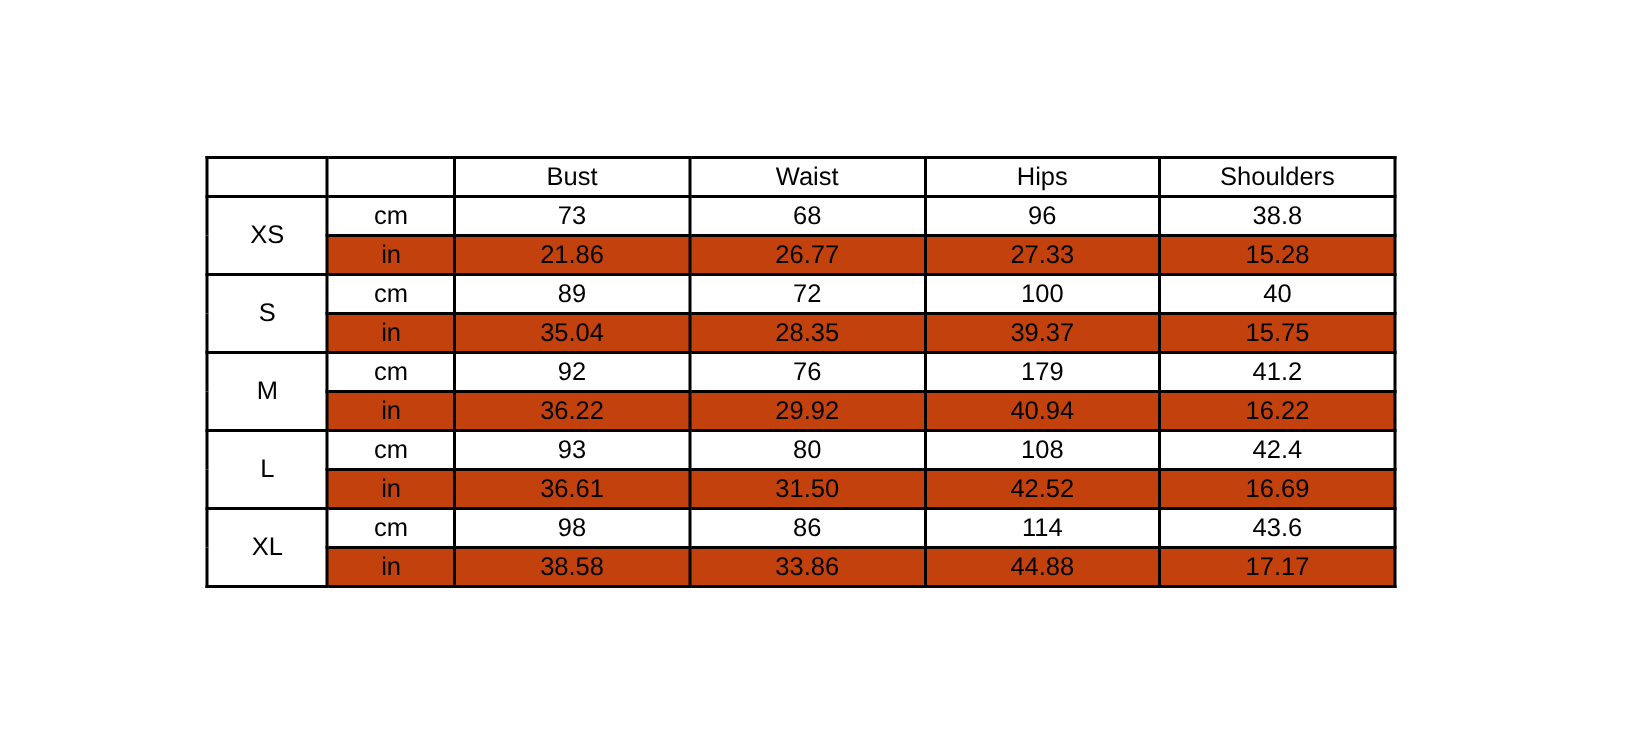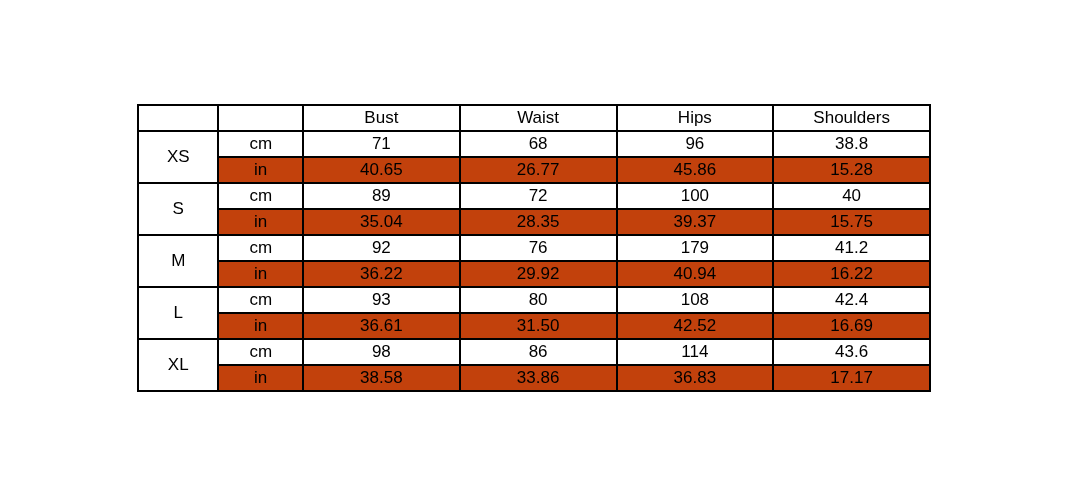--- a/index.html
+++ b/index.html
@@ -88,30 +88,30 @@
           <th class="hdr-meas">Waist</th>
           <th class="hdr-meas">Hips</th>
           <th class="hdr-meas">Shoulders</th>
         </tr>
       </thead>
       <tbody>
 
         <tr class="row-cm">
           <td class="size-cell" rowspan="2">XS</td>
           <td class="unit-cell">cm</td>
-          <td>71</td>
+          <td>73</td>
           <td>68</td>
           <td>96</td>
           <td>38.8</td>
         </tr>
         <tr class="row-in">
           <td class="unit-cell">in</td>
-          <td>40.65</td>
+          <td>21.86</td>
           <td>26.77</td>
-          <td>45.86</td>
+          <td>27.33</td>
           <td>15.28</td>
         </tr>
 
         <tr class="row-cm">
           <td class="size-cell" rowspan="2">S</td>
           <td class="unit-cell">cm</td>
           <td>89</td>
           <td>72</td>
           <td>100</td>
           <td>40</td>
@@ -161,19 +161,19 @@
           <td class="unit-cell">cm</td>
           <td>98</td>
           <td>86</td>
           <td>114</td>
           <td>43.6</td>
         </tr>
         <tr class="row-in">
           <td class="unit-cell">in</td>
           <td>38.58</td>
           <td>33.86</td>
-          <td>36.83</td>
+          <td>44.88</td>
           <td>17.17</td>
         </tr>
       </tbody>
     </table>
   </div>
 </div>
 
 </body></html>

